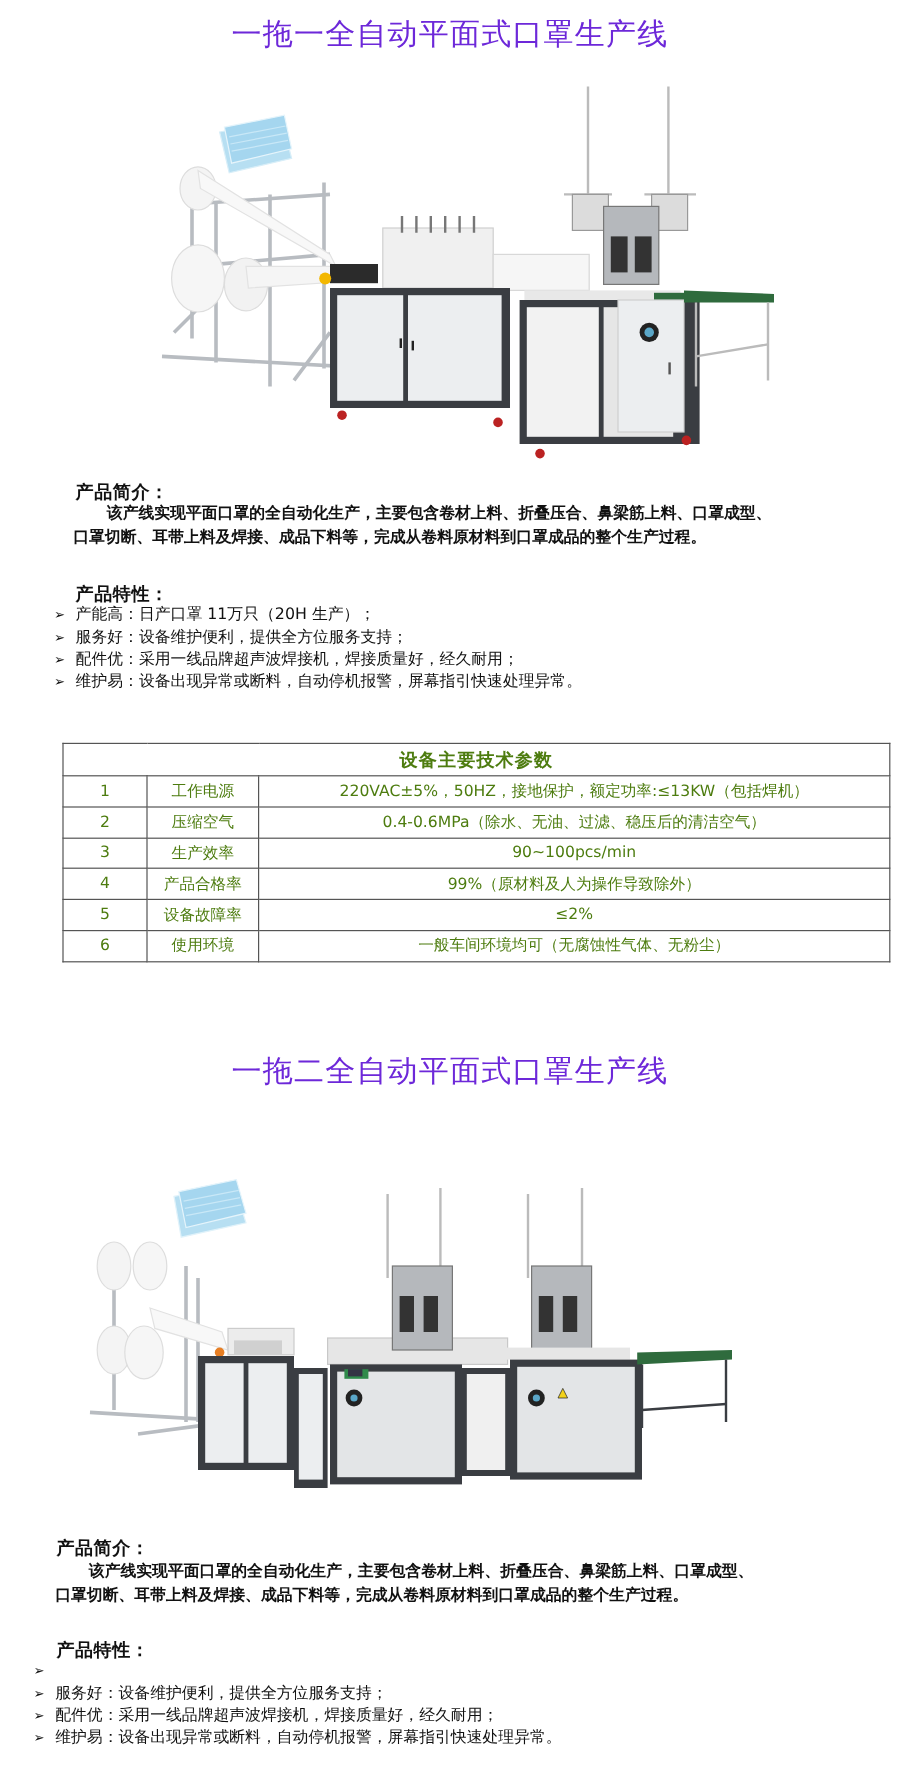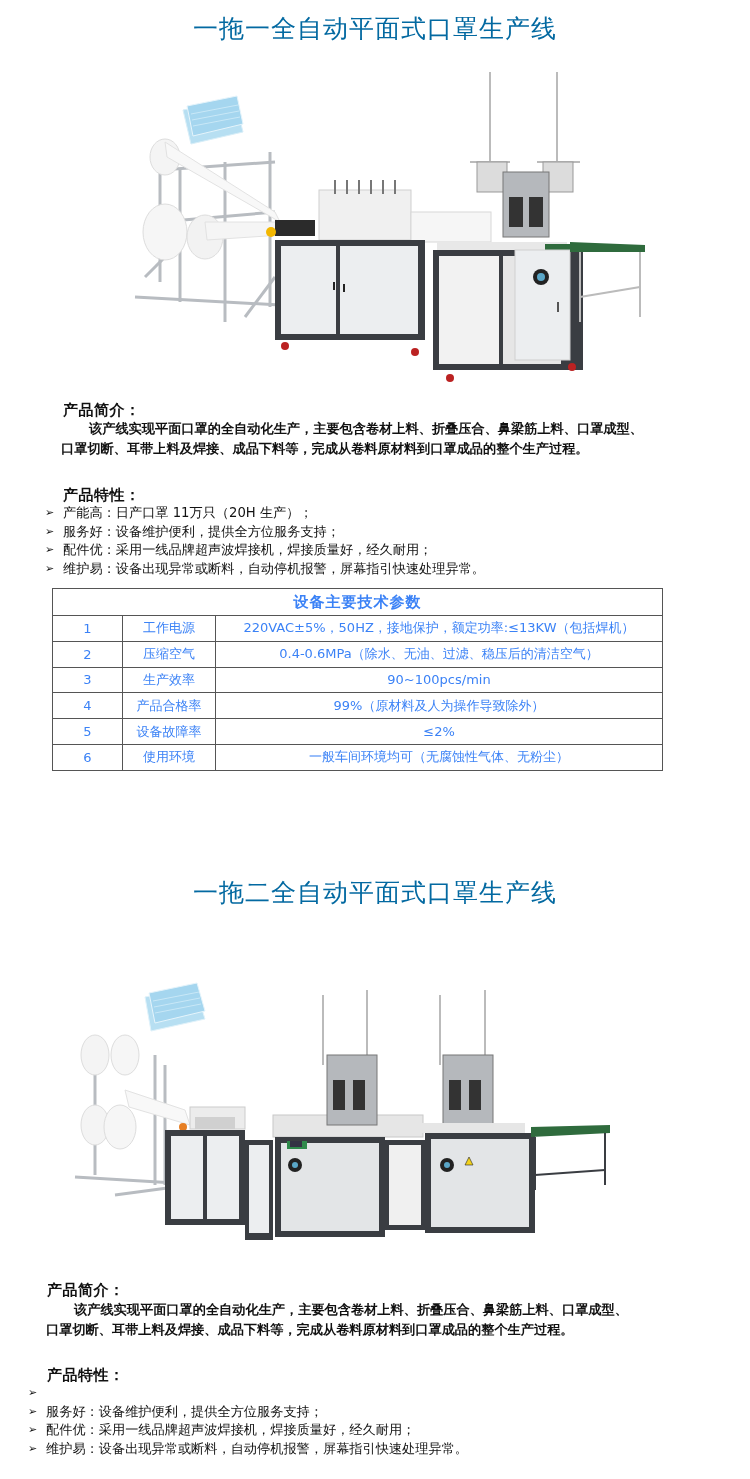--- a/index.html
+++ b/index.html
@@ -2,40 +2,40 @@
 <html><head>
 <meta charset="utf-8">
 <style>
   * { box-sizing: border-box; margin: 0; padding: 0; }
   html, body { width: 750px; height: 1479px; background: #ffffff; overflow: hidden; }
   body { position: relative; font-family: "DejaVu Sans", "Liberation Sans", sans-serif; color: #111; }
 
   .section-title {
     position: absolute; left: 0; width: 750px; text-align: center;
     font-family: "DejaVu Serif", "Liberation Serif", serif;
-    font-size: 25px; letter-spacing: 1px; color: #0369a1; font-weight: normal;
+    font-size: 25px; letter-spacing: 1px; color: #6d28d9; font-weight: normal;
   }
   .machine-img { position: absolute; }
 
   .h-label {
     position: absolute; font-size: 15px; font-weight: bold; color: #111; letter-spacing: 0.5px; text-align: right;
   }
   .intro {
     position: absolute; font-size: 13.2px; line-height: 20px; color: #111;
   }
   .intro .line { white-space: nowrap; font-weight: bold; }
   .intro .line.first { text-indent: 28px; }
 
   .features { position: absolute; list-style: none; font-size: 13.2px; line-height: 18.5px; }
   .features li { white-space: nowrap; display: flex; align-items: center; }
   .features .bullet { display: inline-block; width: 18px; font-size: 11px; color: #111; }
 
   table.spec {
-    position: absolute; left: 52px; top: 588px; width: 611px;
-    border-collapse: collapse; font-size: 13px; color: #3b82f6;
+    position: absolute; left: 52px; top: 619px; width: 690px;
+    border-collapse: collapse; font-size: 13px; color: #4d7c0f;
   }
   table.spec td, table.spec th {
     border: 1px solid #555; text-align: center; vertical-align: middle; height: 25.8px; padding: 0 4px;
   }
   table.spec .caption-cell { font-size: 15px; font-weight: bold; height: 27px; letter-spacing: 1px; }
   table.spec th { font-weight: bold; font-size: 13px; }
   table.spec col.c1 { width: 70px; }
   table.spec col.c2 { width: 93px; }
 </style>
 </head>

